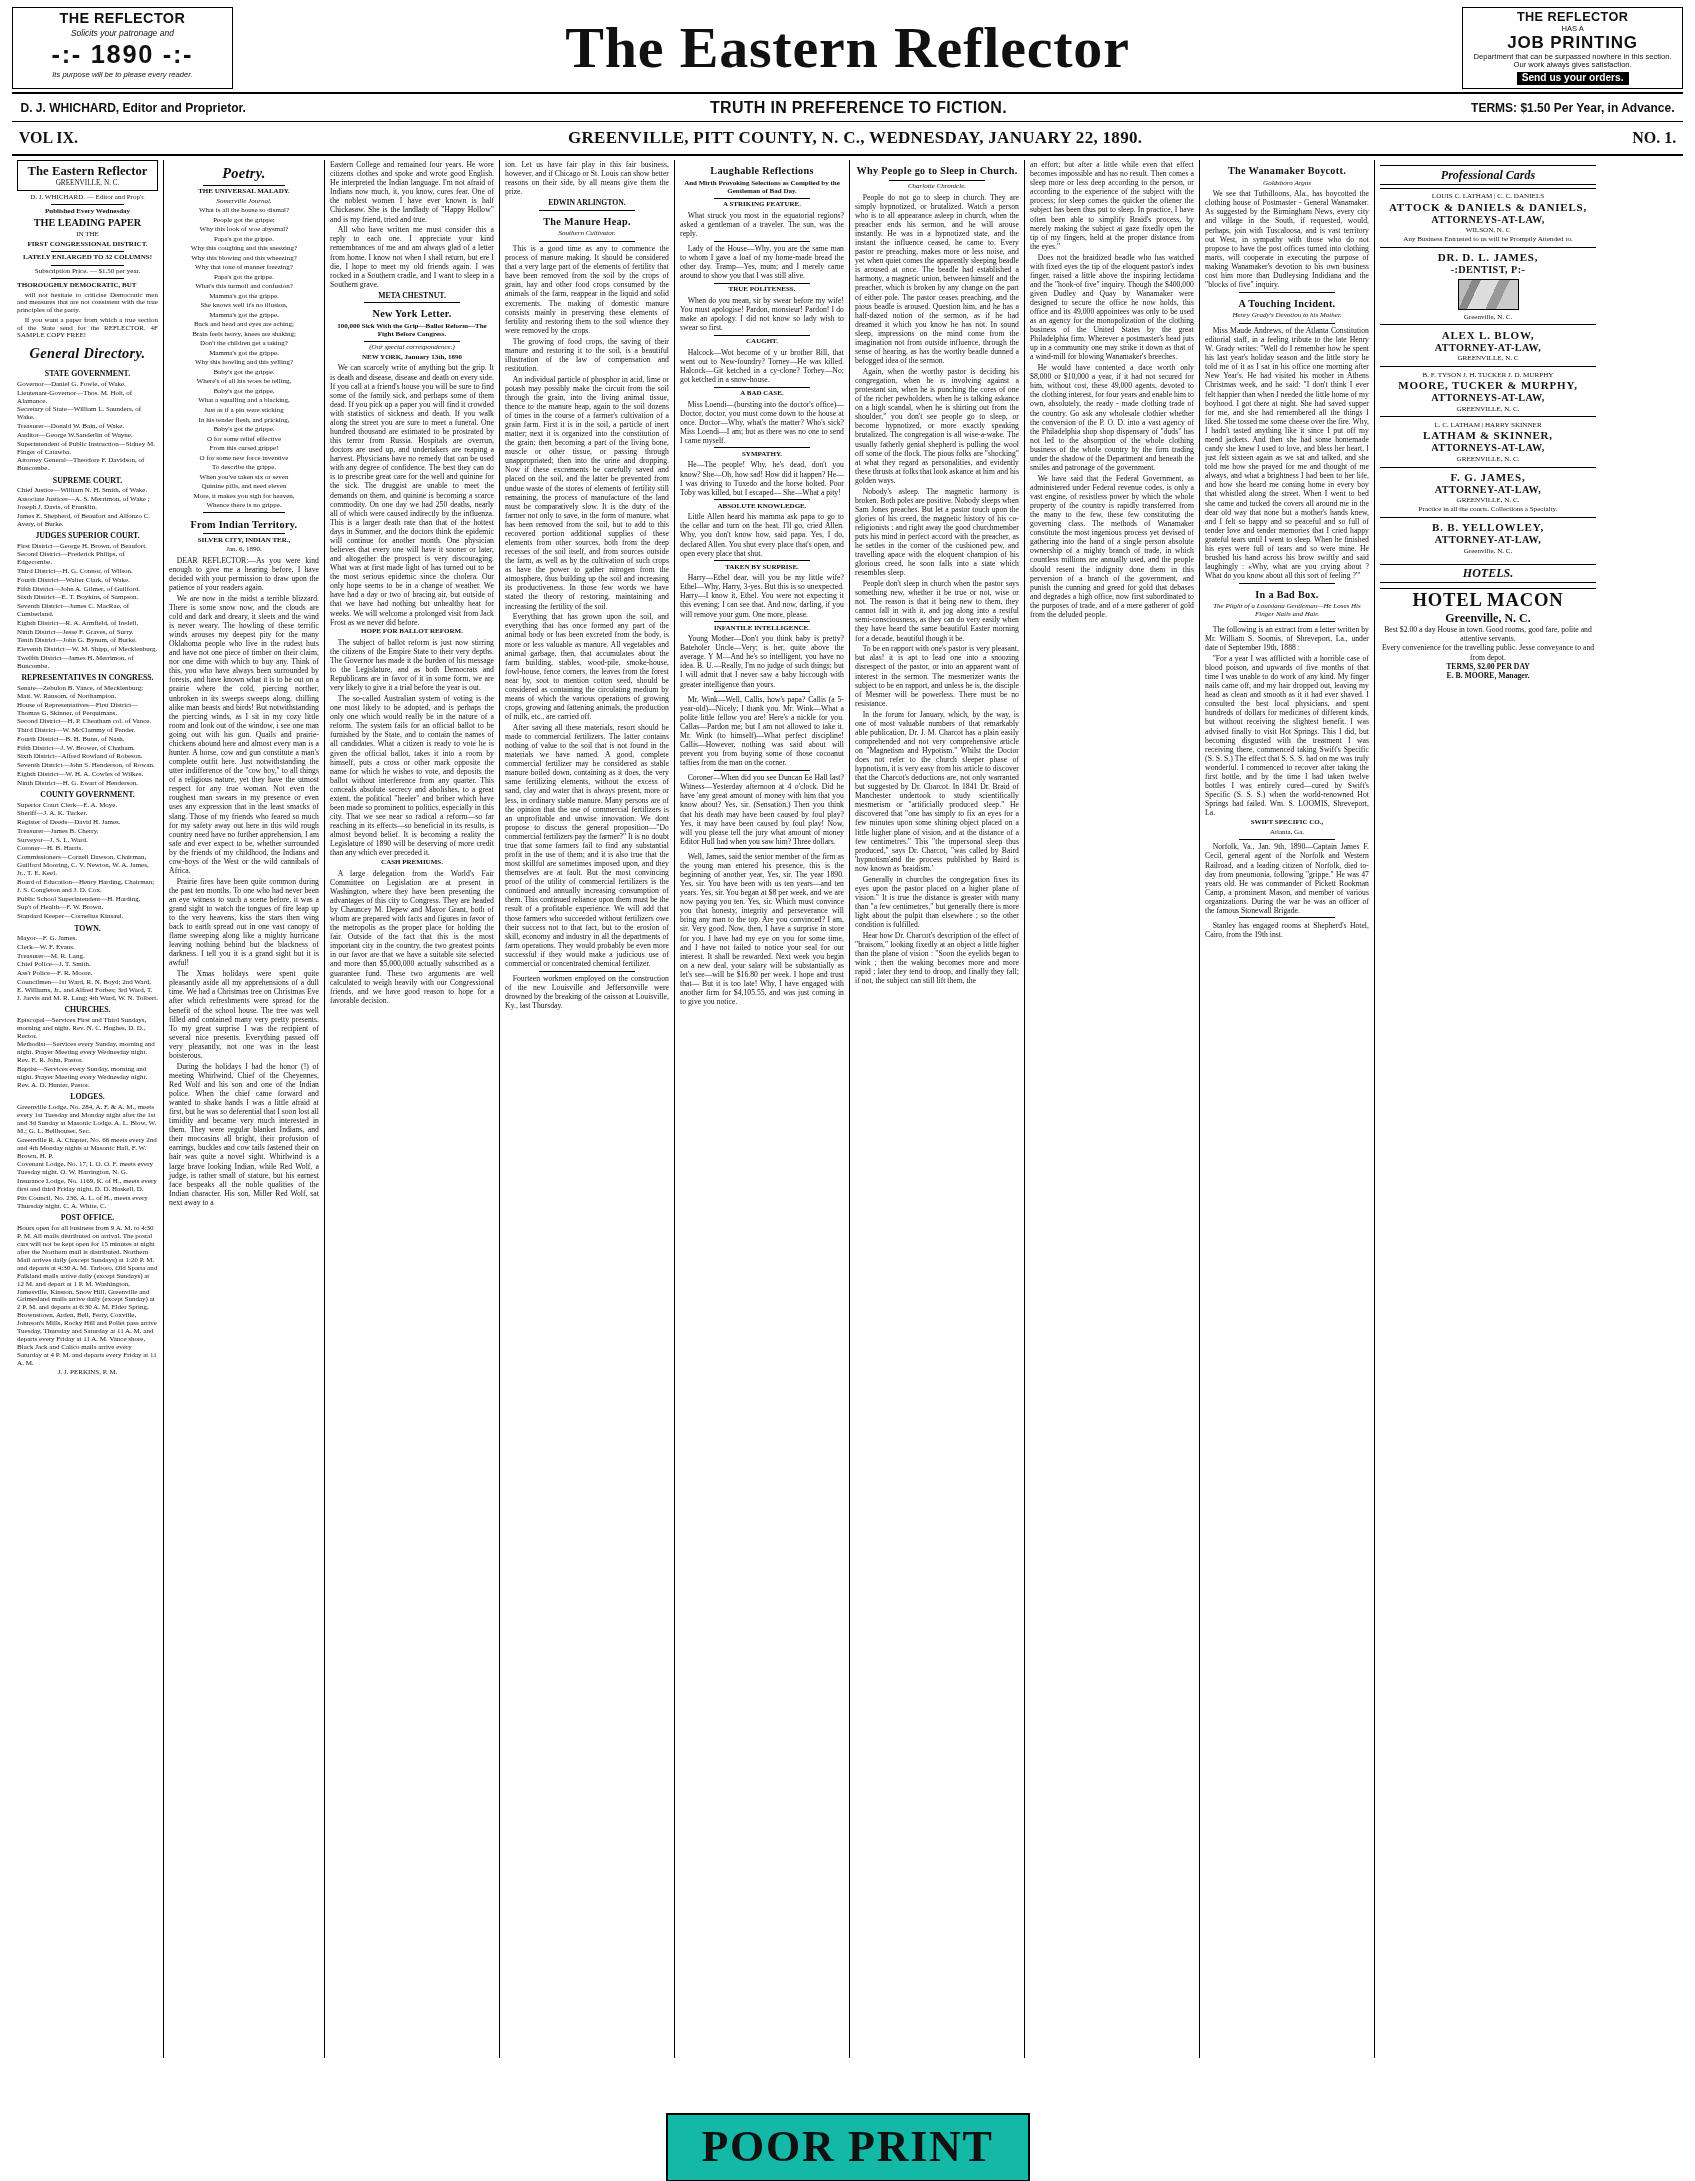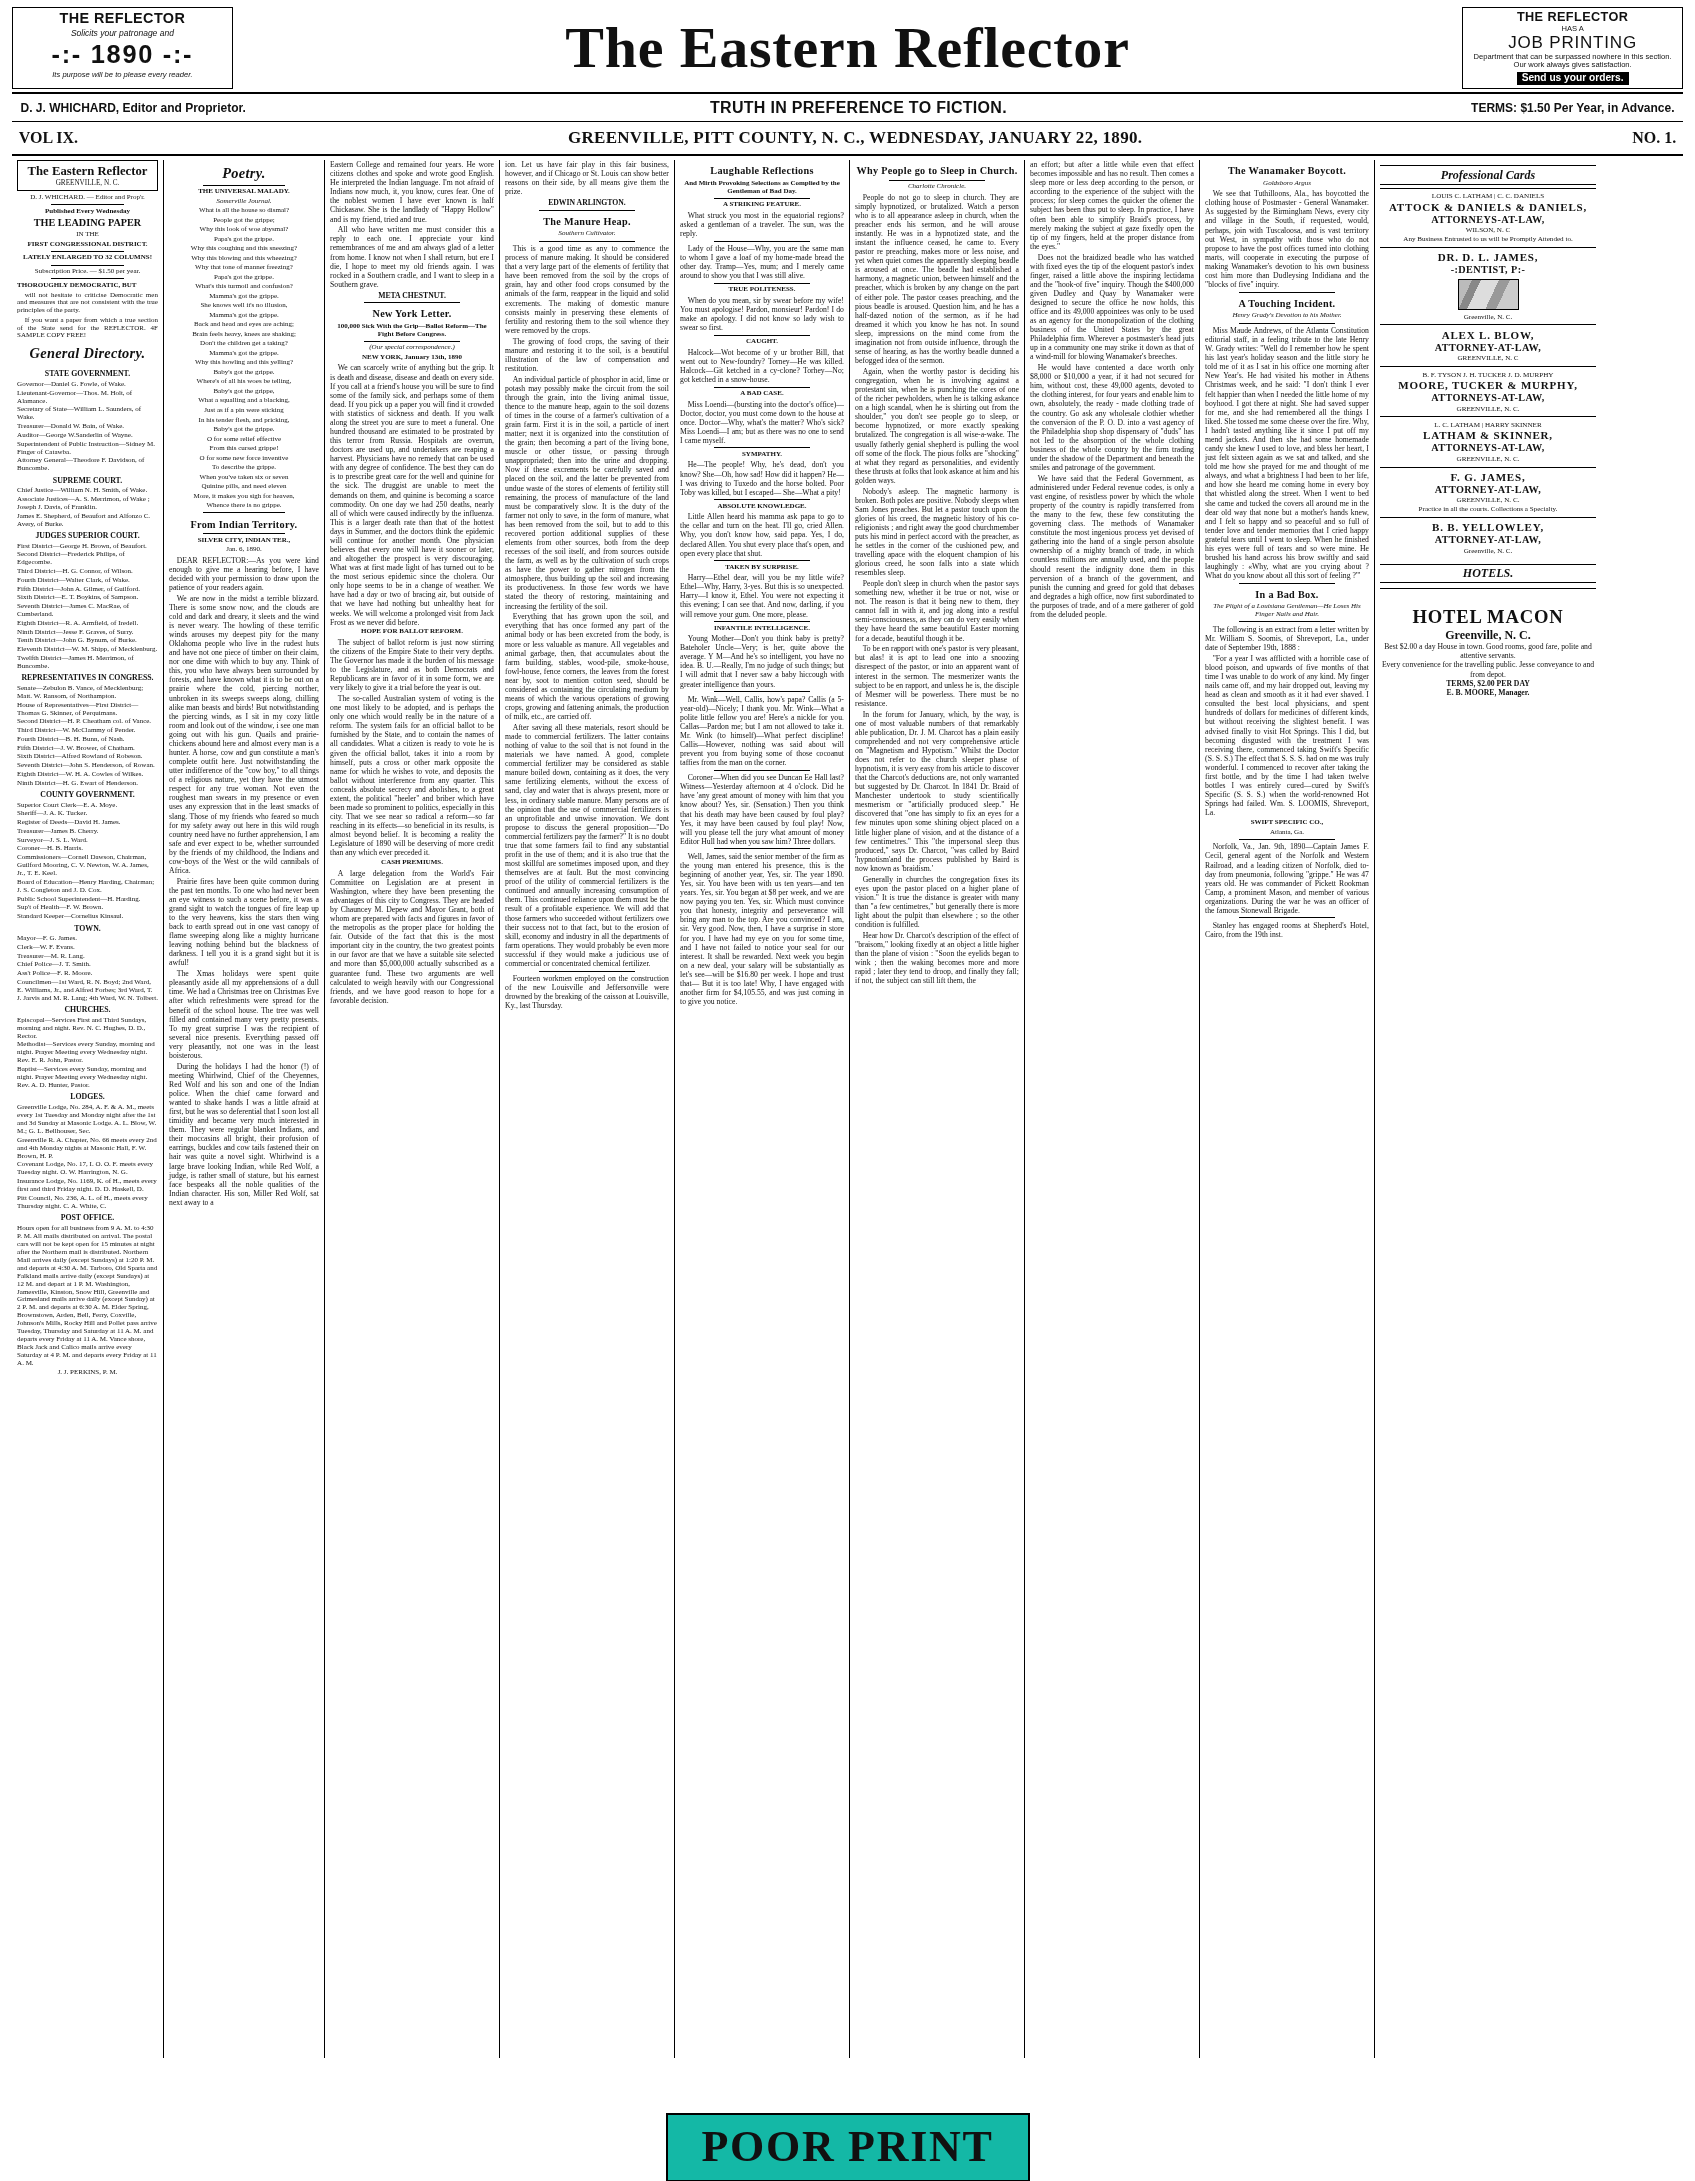--- a/index.html
+++ b/index.html
@@ -26,21 +26,21 @@
     text-align:center;
     padding:2.5px 3.4px;
     font-family:"Liberation Sans", sans-serif;
     line-height:1.15;
   }
   .mast-box .t1{font-weight:bold;font-size:14.4px;letter-spacing:0.4px;}
   .mast-box .t2{font-size:8.5px;font-style:italic;margin:1.7px 0;}
   .mast-box .year{font-weight:bold;font-size:25.4px;letter-spacing:1.7px;margin:1.7px 0;}
   .mast-box .t3{font-size:7.6px;font-style:italic;}
   .mast-box.right .t1{font-weight:bold;font-size:12.7px;}
-  .mast-box.right .big{font-weight:normal;font-size:17px;letter-spacing:0.8px;}
+  .mast-box.right .big{font-weight:bold;font-size:17px;letter-spacing:0.8px;}
   .mast-box.right .sm{font-size:7.6px;line-height:1.1;}
   .mast-box.right .order{font-weight:bold;font-size:10.2px;background:#000;color:#fff;display:inline-block;padding:0.8px 5.1px;margin-top:1.7px;}
   .mast-title{
     flex:1;display:flex;align-items:center;justify-content:center;
     font-family:"Liberation Serif", serif;
     font-weight:bold;
     font-size:58px;
     letter-spacing:0.8px;
     white-space:nowrap;
   }
@@ -119,21 +119,21 @@
   }
   .ad .nm{font-weight:bold;font-size:10.2px;letter-spacing:0.4px;}
   .ad .nm2{font-weight:bold;font-size:11px;letter-spacing:0.8px;}
   .ad .ln{font-size:7.1px;}
   .adhd{
     text-align:center;font-style:italic;font-weight:bold;font-size:12px;
     border-top:1.7px solid #000;border-bottom:0.8px solid #000;
     margin:5.1px 0 3.4px 0;padding:1.7px 0;
   }
   .hotel{
-    text-align:center;border-top:1.7px solid #000;margin-top:5.1px;padding-top:17px;
+    text-align:center;border-top:1.7px solid #000;margin-top:5.1px;padding-top:0;
   }
   .hotel .h1{font-weight:bold;font-size:18.6px;letter-spacing:0.8px;}
   .hotel .h2{font-weight:bold;font-size:12px;}
   .poorprint{
     position:absolute;left:50%;transform:translateX(-50%);
     bottom:0px;
     border:2.5px solid #000;
     padding:5.1px 34px 8.5px 34px;
     background:#14b8a6;
   }

